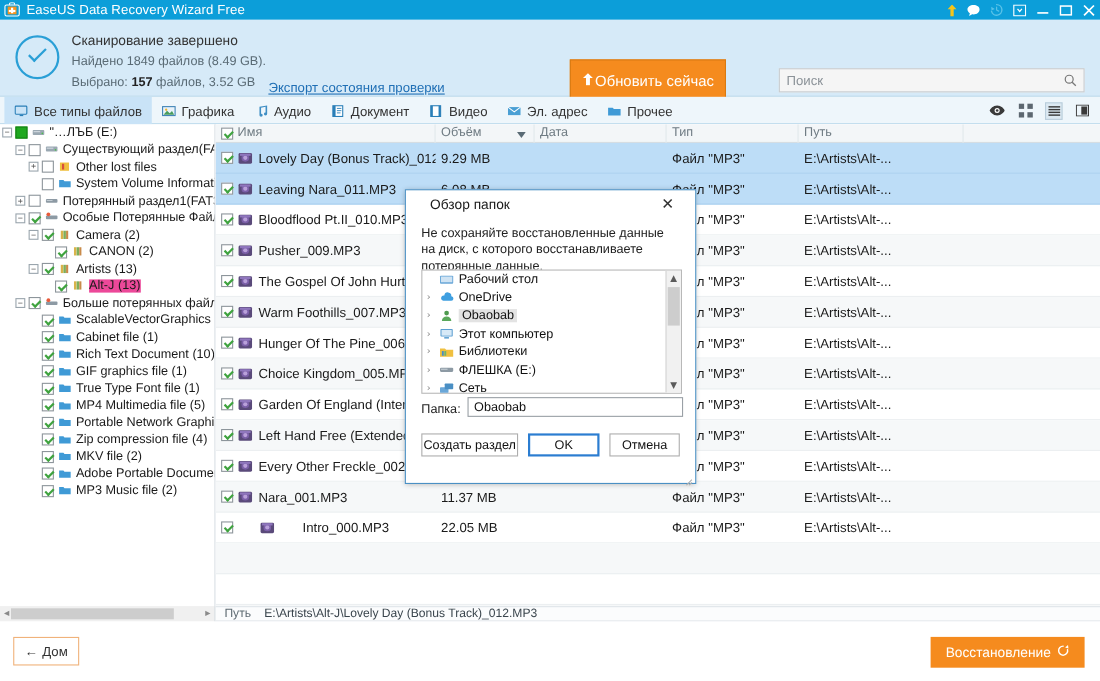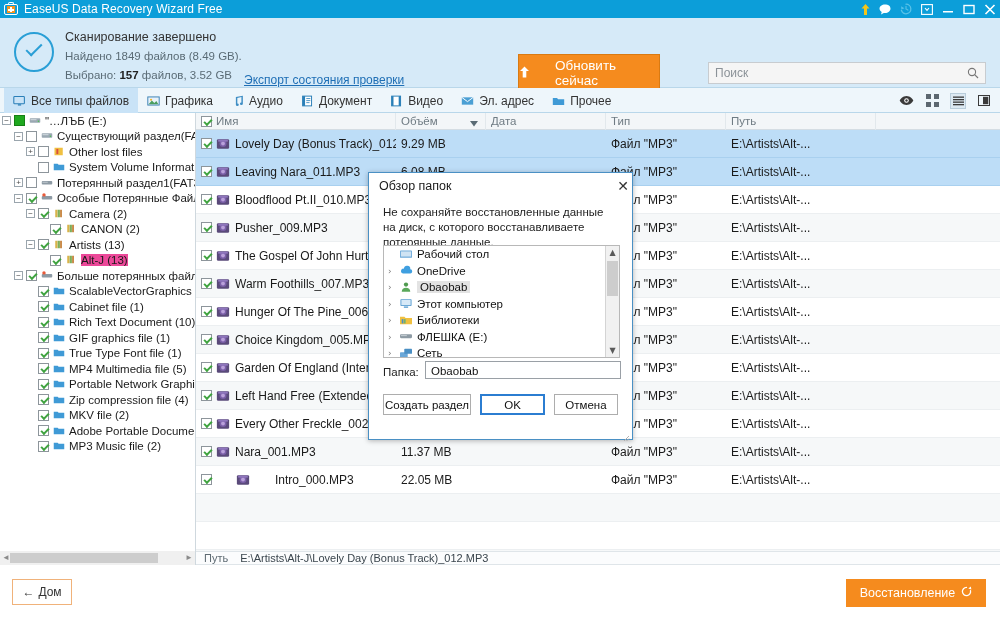--- a/index.html
+++ b/index.html
@@ -37,21 +37,21 @@
   .check-circle{position:absolute;left:14px;top:14px;width:40px;height:40px;border:2px solid #2a9fd6;border-radius:50%;box-sizing:border-box;}
   .check-circle:after{content:"";position:absolute;left:10px;top:10px;width:16px;height:8px;border-left:2px solid #2a9fd6;border-bottom:2px solid #2a9fd6;transform:rotate(-45deg);box-sizing:border-box;}
   .h-line1{position:absolute;left:65px;top:12px;font-size:12.5px;color:#333;}
   .h-line2{position:absolute;left:65px;top:32px;font-size:11.5px;color:#5a6b75;}
   .h-line3{position:absolute;left:65px;top:51px;font-size:11.5px;color:#5a6b75;}
   .h-line3 b{color:#222;font-weight:bold;}
   .export-link{position:absolute;left:244px;top:55px;font-size:12px;color:#1f6fb5;text-decoration:underline;cursor:pointer;}
   .btn-update{
     position:absolute;left:518px;top:36px;width:142px;height:38px;
     background:#f58b1e;border:1px solid #d97a12;box-sizing:border-box;
-    color:#fff;font-size:13.5px;display:flex;align-items:center;justify-content:flex-start;gap:25px;cursor:pointer;
+    color:#fff;font-size:13.5px;display:flex;align-items:center;justify-content:center;gap:1px;cursor:pointer;
   }
   .btn-update .up{font-size:13px;font-weight:bold;}
   .search-box{
     position:absolute;left:708px;top:44px;width:278px;height:22px;
     background:#f5f5f5;border:1px solid #c8ccd0;box-sizing:border-box;
     display:flex;align-items:center;
   }
   .search-box input{
     border:none;outline:none;background:transparent;
     font-family:inherit;font-size:12px;color:#333;
@@ -114,21 +114,21 @@
   .footer{position:absolute;left:0;top:565px;width:1000px;height:54px;background:#ffffff;}
   .btn-home{position:absolute;left:12px;top:14px;width:60px;height:26px;border:1px solid #f0b27a;background:#fff;color:#333;font-size:12px;display:flex;align-items:center;justify-content:center;gap:4px;cursor:pointer;box-sizing:border-box;}
   .btn-recover{position:absolute;right:14px;top:14px;width:140px;height:28px;background:#f58b1e;color:#fff;font-size:12.5px;display:flex;align-items:center;justify-content:center;gap:6px;cursor:pointer;}
 
   
   .modal{
     position:absolute;left:368px;top:172px;width:265px;height:268px;
     background:#ffffff;border:1px solid #4a90c4;box-sizing:border-box;
     box-shadow:0 1px 5px rgba(0,0,0,.28);
   }
-  .m-title{height:26px;display:flex;align-items:center;justify-content:space-between;padding:0 0 0 10px;box-sizing:border-box;font-size:12.5px;color:#1a1a1a;}
+  .m-title{height:26px;display:flex;align-items:center;justify-content:space-between;padding:0 16px 0 10px;box-sizing:border-box;font-size:12.5px;color:#1a1a1a;margin-left:12px;}
   .m-close{width:18px;height:18px;display:flex;align-items:center;justify-content:center;font-size:14px;color:#333;cursor:pointer;font-family:"DejaVu Sans",sans-serif;}
   .m-desc{padding:6px 14px 0 14px;font-size:11.5px;color:#222;line-height:15px;}
   .m-tree{position:absolute;left:14px;top:72px;width:237px;height:113px;border:1px solid #b8b8b8;background:#fff;box-sizing:border-box;overflow:hidden;}
   .mrow{height:16.5px;display:flex;align-items:center;font-size:11.5px;color:#111;padding-left:4px;white-space:nowrap;}
   .mchev{width:11px;flex:none;color:#7b7b7b;font-size:9px;font-family:"DejaVu Sans",sans-serif;}
   .mico{width:14px;height:13px;flex:none;margin-right:4px;}
   .mrow .mlbl.sel{background:#e3e3e3;padding:0 3px;}
   .m-sb{position:absolute;right:0;top:0;width:14px;height:111px;background:#f1f1f1;border-left:1px solid #d4d4d4;box-sizing:border-box;}
   .m-sb .sa{position:absolute;left:0;width:13px;height:13px;display:flex;align-items:center;justify-content:center;font-size:8px;color:#5a5a5a;font-family:"DejaVu Sans",sans-serif;}
   .m-sb .sa.up{top:0;} .m-sb .sa.dn{bottom:0;}

